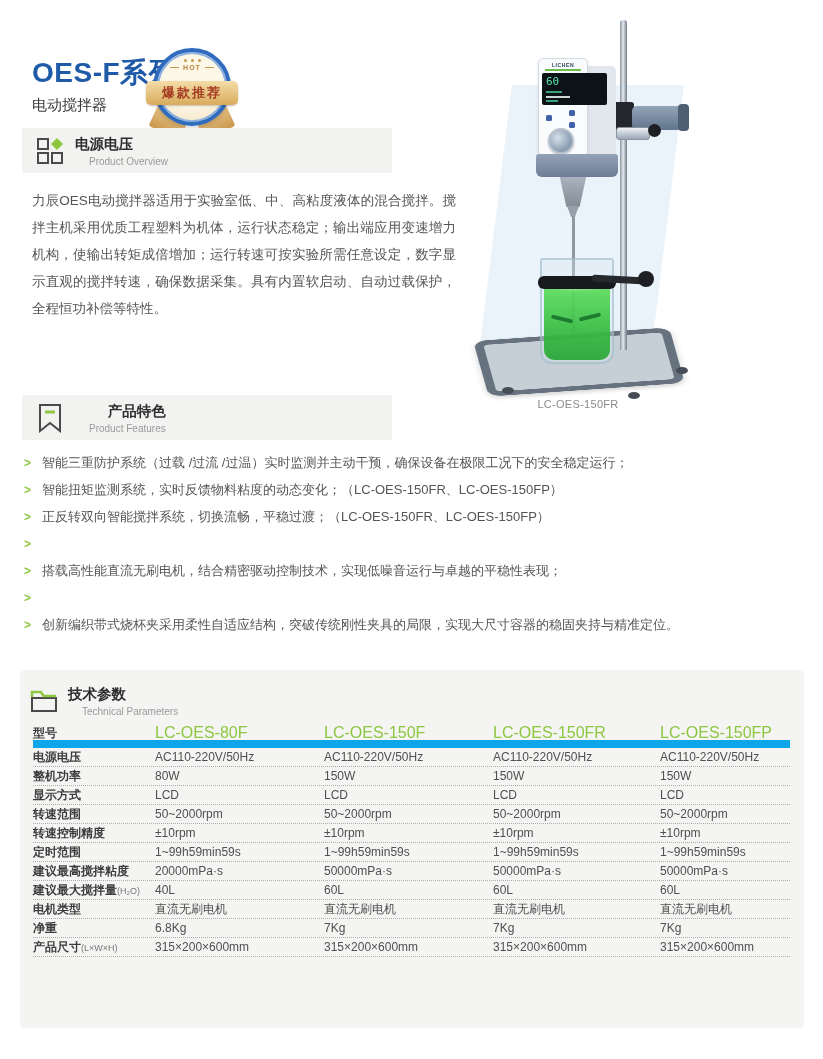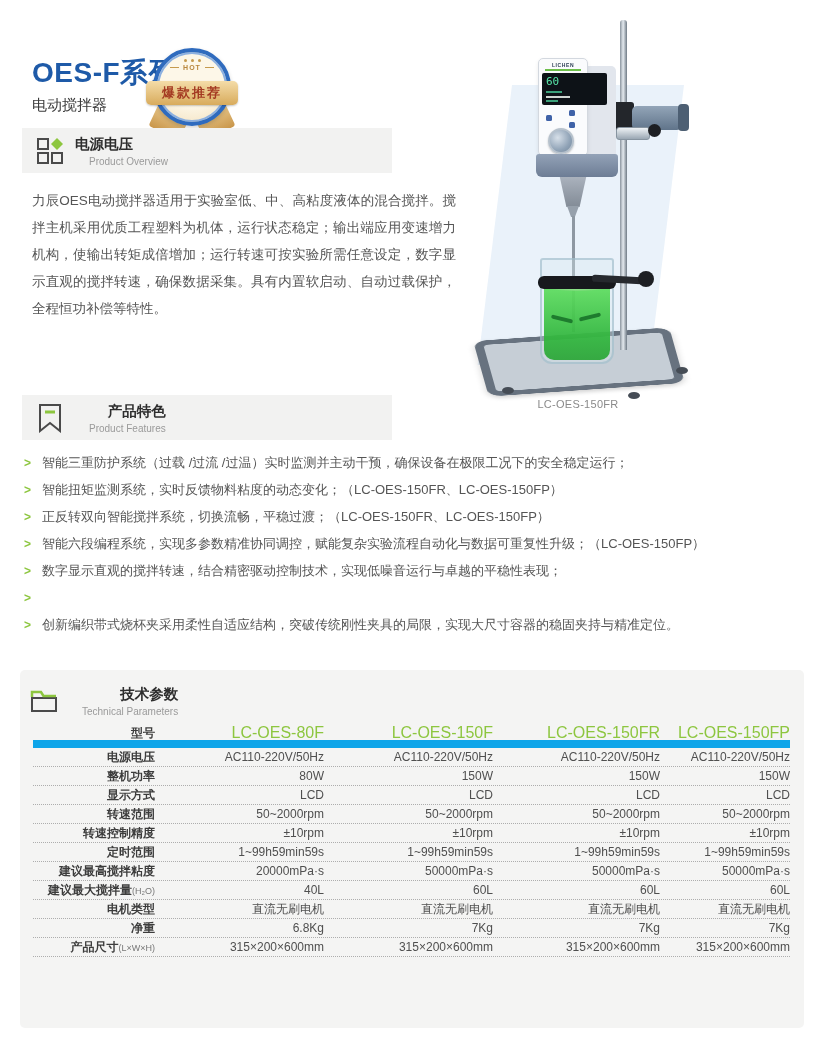--- a/index.html
+++ b/index.html
@@ -99,21 +99,21 @@
     background:linear-gradient(180deg,#5ede5e,#2fb53b 70%,#29a535); }
   .liquid-top { left:94px; top:271px; width:66px; height:10px; border-radius:50%;
     background:radial-gradient(ellipse at center,#b8f2ae,#59cf5c); }
   .strap { left:88px; top:266px; width:78px; height:13px; background:#17191d; border-radius:6px; }
   .blade { width:22px; height:4px; background:#1e7c2e; border-radius:2px; }
   .bl1 { left:101px; top:307px; transform:rotate(14deg); }
   .bl2 { left:129px; top:305px; transform:rotate(-14deg); }
   .fig-caption { left:38px; top:388px; width:180px; text-align:center; font-size:11px; color:#8a8a8a; letter-spacing:.3px; }
 
   
-  .specs-box { position:absolute; left:20px; top:670px; width:784px; height:358px; background:#F4F4F3; border-radius:5px;text-align:right; }
+  .specs-box { position:absolute; left:20px; top:670px; width:784px; height:358px; background:#F4F4F3; border-radius:5px; }
   .specs-header { position:absolute; left:9px; top:15px; display:flex; align-items:center; gap:9px; }
   .spec-table { position:absolute; left:13px; top:54px; width:757px; }
   .spec-row { display:grid; grid-template-columns:122px 169px 169px 167px 1fr; align-items:center;
     height:19px; border-bottom:1px dotted #adadad; font-size:12px; color:#4f4f4f; }
   .spec-row.head { height:24px; border-bottom:8px solid #0ea5e9; }
   .spec-row .lbl { color:#3c3c3c; font-weight:bold; }
   .spec-row .lbl small { font-size:9px; font-weight:normal; color:#777; }
   .spec-row.head .model { color:#8DC63F; font-size:16px; font-weight:500; }
 </style>
 </head>
@@ -217,25 +217,24 @@
     <li class="feature-item">
         <span class="marker">&gt;</span>
         <span>智能扭矩监测系统，实时反馈物料粘度的动态变化；（LC-OES-150FR、LC-OES-150FP）</span>
       </li>
     <li class="feature-item">
         <span class="marker">&gt;</span>
         <span>正反转双向智能搅拌系统，切换流畅，平稳过渡；（LC-OES-150FR、LC-OES-150FP）</span>
       </li>
     <li class="feature-item">
         <span class="marker">&gt;</span>
-        <span>智能六段编程系统，实现多参数精准协同调控，赋能复杂实验流程自动化与数据可重复性升级；（LC-OES-150FP）</span>
-      </li>
-    <li class="feature-item">
-        <span class="marker">&gt;</span>
-        <span>数字显示直观的搅拌转速，结合精密驱动控制技术，实现低噪音运行与卓越的平稳性表现；</span>
+      </li>
+    <li class="feature-item">
+        <span class="marker">&gt;</span>
+        <span>搭载高性能直流无刷电机，结合精密驱动控制技术，实现低噪音运行与卓越的平稳性表现；</span>
       </li>
     <li class="feature-item">
         <span class="marker">&gt;</span>
       </li>
     <li class="feature-item">
         <span class="marker">&gt;</span>
         <span>创新编织带式烧杯夹采用柔性自适应结构，突破传统刚性夹具的局限，实现大尺寸容器的稳固夹持与精准定位。</span>
       </li>
   </ul>
 

